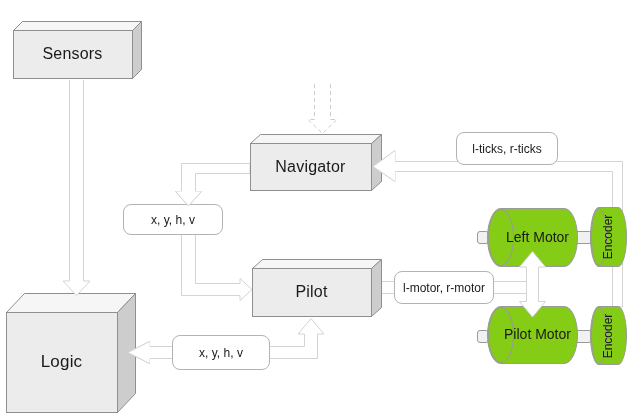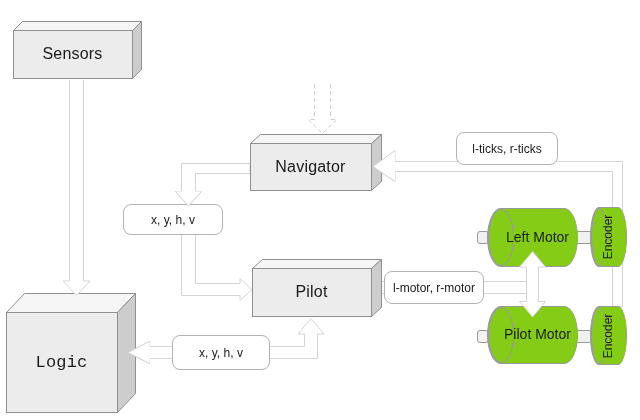--- a/index.html
+++ b/index.html
@@ -93,21 +93,21 @@
     </svg>
     <div class="box3d-label" style="top:9px;width:119px;height:48px;">Pilot</div>
   </div>
 
   <div class="box3d" style="left:6px;top:293px;width:130px;height:120px;">
     <svg width="130" height="120">
       <polygon class="face-top" points="0.5,19.5 18.5,0.5 129.5,0.5 111.5,19.5"></polygon>
       <polygon class="face-side" points="111.5,19.5 129.5,0.5 129.5,100.5 111.5,119.5"></polygon>
       <rect class="face-front" x="0.5" y="19.5" width="111" height="100"></rect>
     </svg>
-    <div class="box3d-label big" style="top:19px;width:111px;height:100px;font-family:Liberation Mono, monospace;">Logic</div>
+    <div class="box3d-label big" style="top:19px;width:111px;height:100px;">Logic</div>
   </div>
 
   <div class="stub" style="left:477px;top:231px;width:12px;height:13px;"></div>
   <div class="stub" style="left:574px;top:231px;width:18px;height:13px;"></div>
   <div class="stub" style="left:477px;top:330px;width:12px;height:13px;"></div>
   <div class="stub" style="left:574px;top:330px;width:18px;height:13px;"></div>
 
   <div class="cyl" style="left:487px;top:208px;width:91px;height:59px;border-radius:14px / 50%;">
     <div class="rim" style="width:26px;"></div>
     <div class="cyl-label">Left Motor</div>
@@ -125,21 +125,21 @@
   <div class="cyl" style="left:590px;top:306px;width:37px;height:59px;border-radius:9px / 50%;">
     <div class="rim" style="width:16px;"></div>
     <div class="cyl-label-rot">
       <span>Encoder</span>
     </div>
   </div>
 
   <div class="pill" style="left:123px;top:204px;width:100px;height:31px;">x, y, h, v</div>
   <div class="pill" style="left:172px;top:335px;width:98px;height:35px;">x, y, h, v</div>
   <div class="pill" style="left:456px;top:132px;width:102px;height:33px;">l-ticks, r-ticks</div>
-  <div class="pill" style="left:384px;top:271px;width:100px;height:33px;">l-motor, r-motor</div>
+  <div class="pill" style="left:394px;top:271px;width:100px;height:33px;">l-motor, r-motor</div>
 
   <svg class="layer" width="640" height="420">
 
     <path class="conn" d="M69.5,281 H63 L76.5,295.5 L90,281 H83.5"></path>
 
     <path class="conn" d="M175.5,191.5 L188.5,206 L201.5,191.5"></path>
 
     <path class="conn" d="M395,150.5 L373,166.5 L395,181.5"></path>
 
     <path class="conn" d="M149.5,341.5 L128,352.5 L149.5,363.5"></path>

